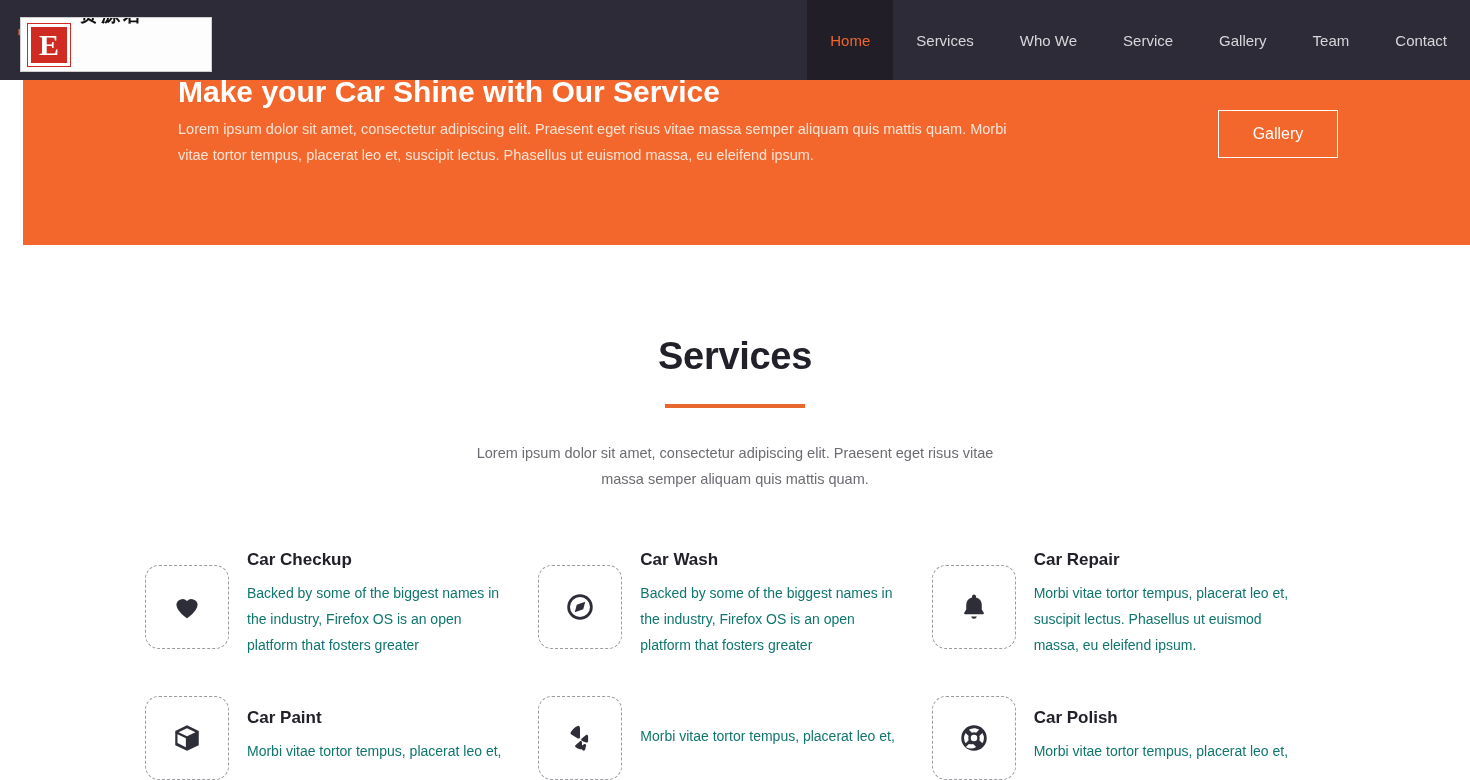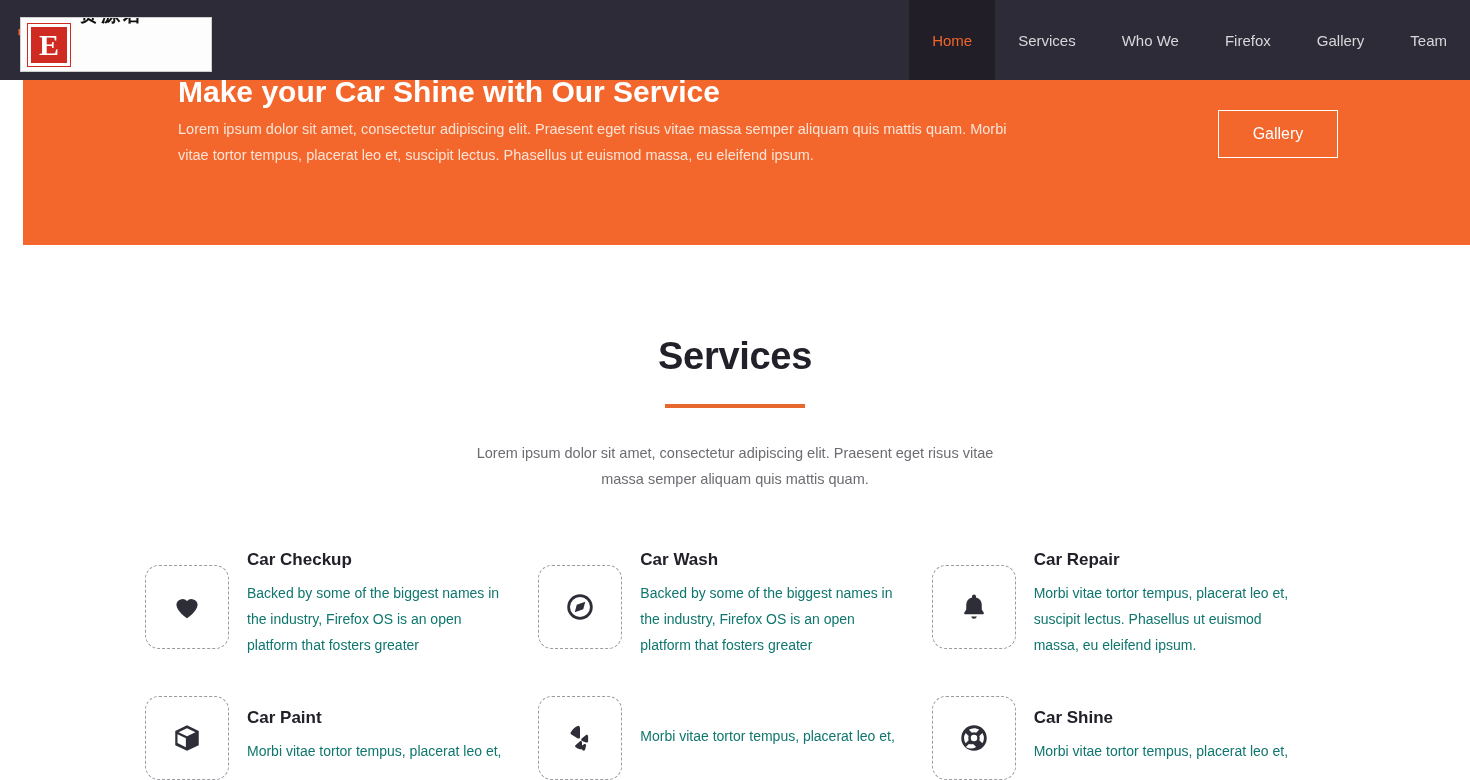--- a/index.html
+++ b/index.html
@@ -190,23 +190,24 @@
 
   <div class="brand">
     <span class="brand-top">TOP</span>
     <span class="brand-car">CAR</span>
   </div>
 
   <nav class="main-nav">
     <a class="nav-item active" href="#">Home</a>
     <a class="nav-item" href="#">Services</a>
     <a class="nav-item" href="#">Who We</a>
-    <a class="nav-item" href="#">Firefox</a>
+    <a class="nav-item" href="#">Service</a>
     <a class="nav-item" href="#">Gallery</a>
     <a class="nav-item" href="#">Team</a>
+    <a class="nav-item" href="#">Contact</a>
   </nav>
 
 </div>
 
 <section class="hero">
   <div class="hero-inner">
     <h1 class="hero-title">Make your Car Shine with Our Service</h1>
     <p class="hero-text">Lorem ipsum dolor sit amet, consectetur adipiscing elit. Praesent eget risus vitae massa semper aliquam quis mattis quam. Morbi vitae tortor tempus, placerat leo et, suscipit lectus. Phasellus ut euismod massa, eu eleifend ipsum.</p>
     <button class="hero-btn">Gallery</button>
   </div>
@@ -281,21 +282,21 @@
       </div>
     </div>
 
     <div class="service-card">
       <div class="icon-box">
         <svg viewBox="0 0 24 24" aria-hidden="true">
             <path d="M12 1.8A10.2 10.2 0 1 0 12 22.2 10.2 10.2 0 0 0 12 1.8zm0 2.3c1.5 0 2.9.4 4.1 1.2l-2.4 2.4a4.9 4.9 0 0 0-3.4 0L7.9 5.3A7.8 7.8 0 0 1 12 4.1zM5.3 7.9l2.4 2.4a4.9 4.9 0 0 0 0 3.4l-2.4 2.4a7.8 7.8 0 0 1 0-8.2zm13.4 0a7.8 7.8 0 0 1 0 8.2l-2.4-2.4a4.9 4.9 0 0 0 0-3.4l2.4-2.4zM12 9.4a2.6 2.6 0 1 1 0 5.2 2.6 2.6 0 0 1 0-5.2zm-4.1 7.3a4.9 4.9 0 0 0 3.4 0l2.4 2.4a7.8 7.8 0 0 1-8.2 0l2.4-2.4z"></path>
           </svg>
       </div>
       <div class="card-body">
-        <div class="card-title">Car Shine</div>
+        <div class="card-title">Car Polish</div>
         <div class="card-text">Morbi vitae tortor tempus, placerat leo et,</div>
       </div>
     </div>
 
   </div>
 </section>
 
 <div class="watermark">
   <div class="wm-logo">E</div>
   <div class="wm-right">

